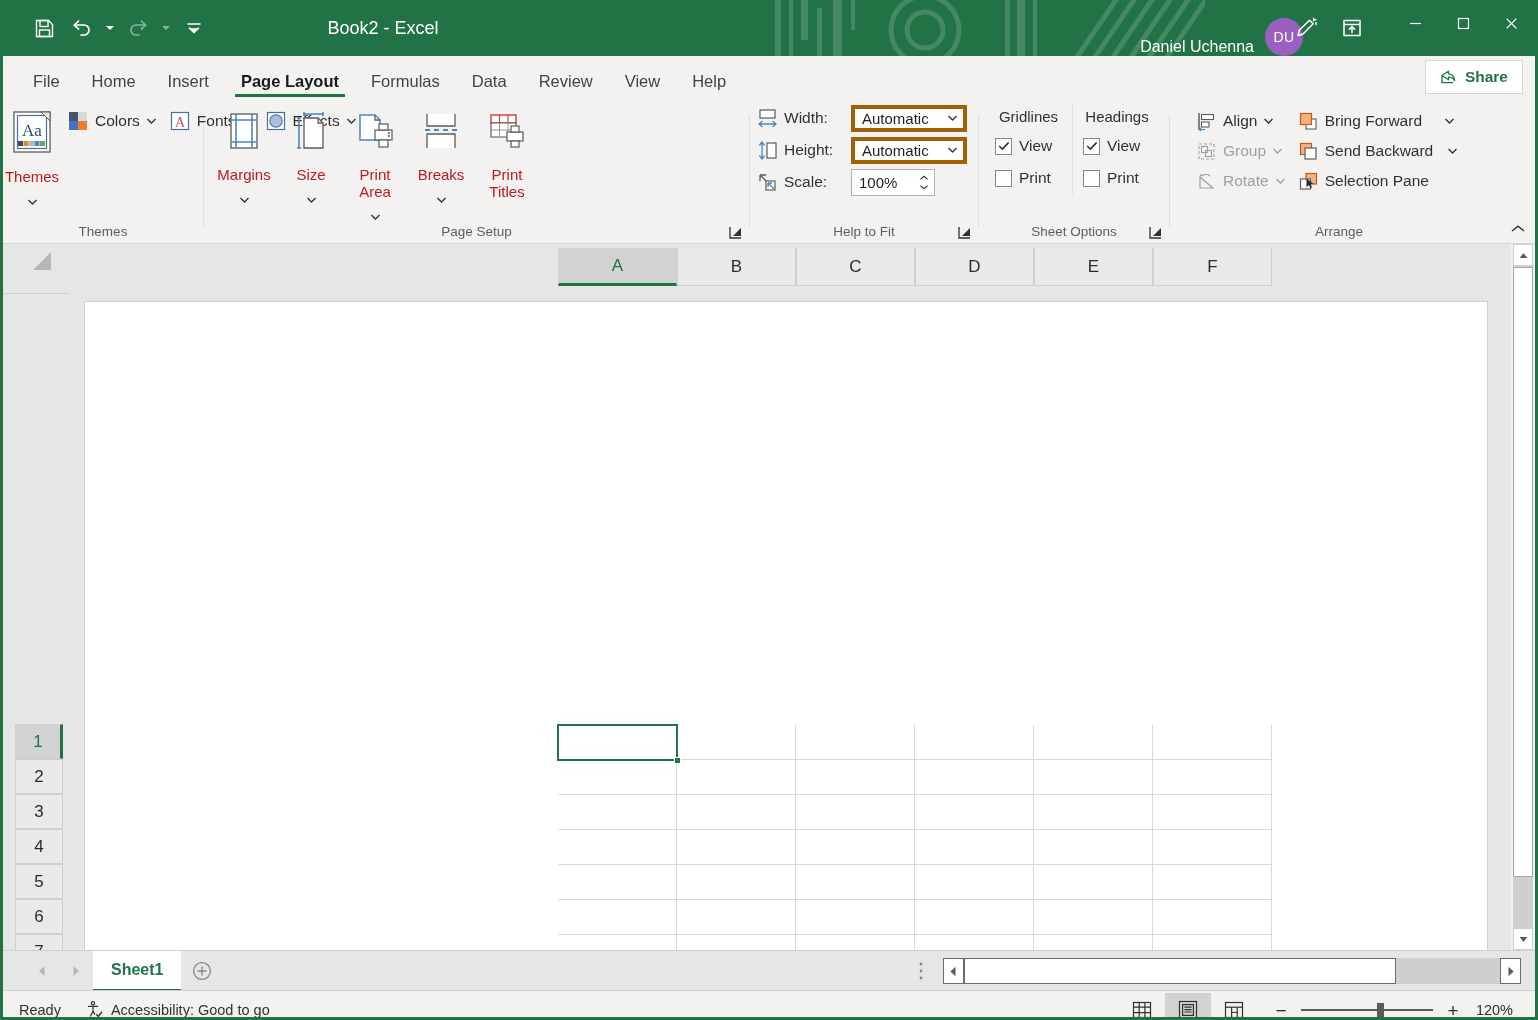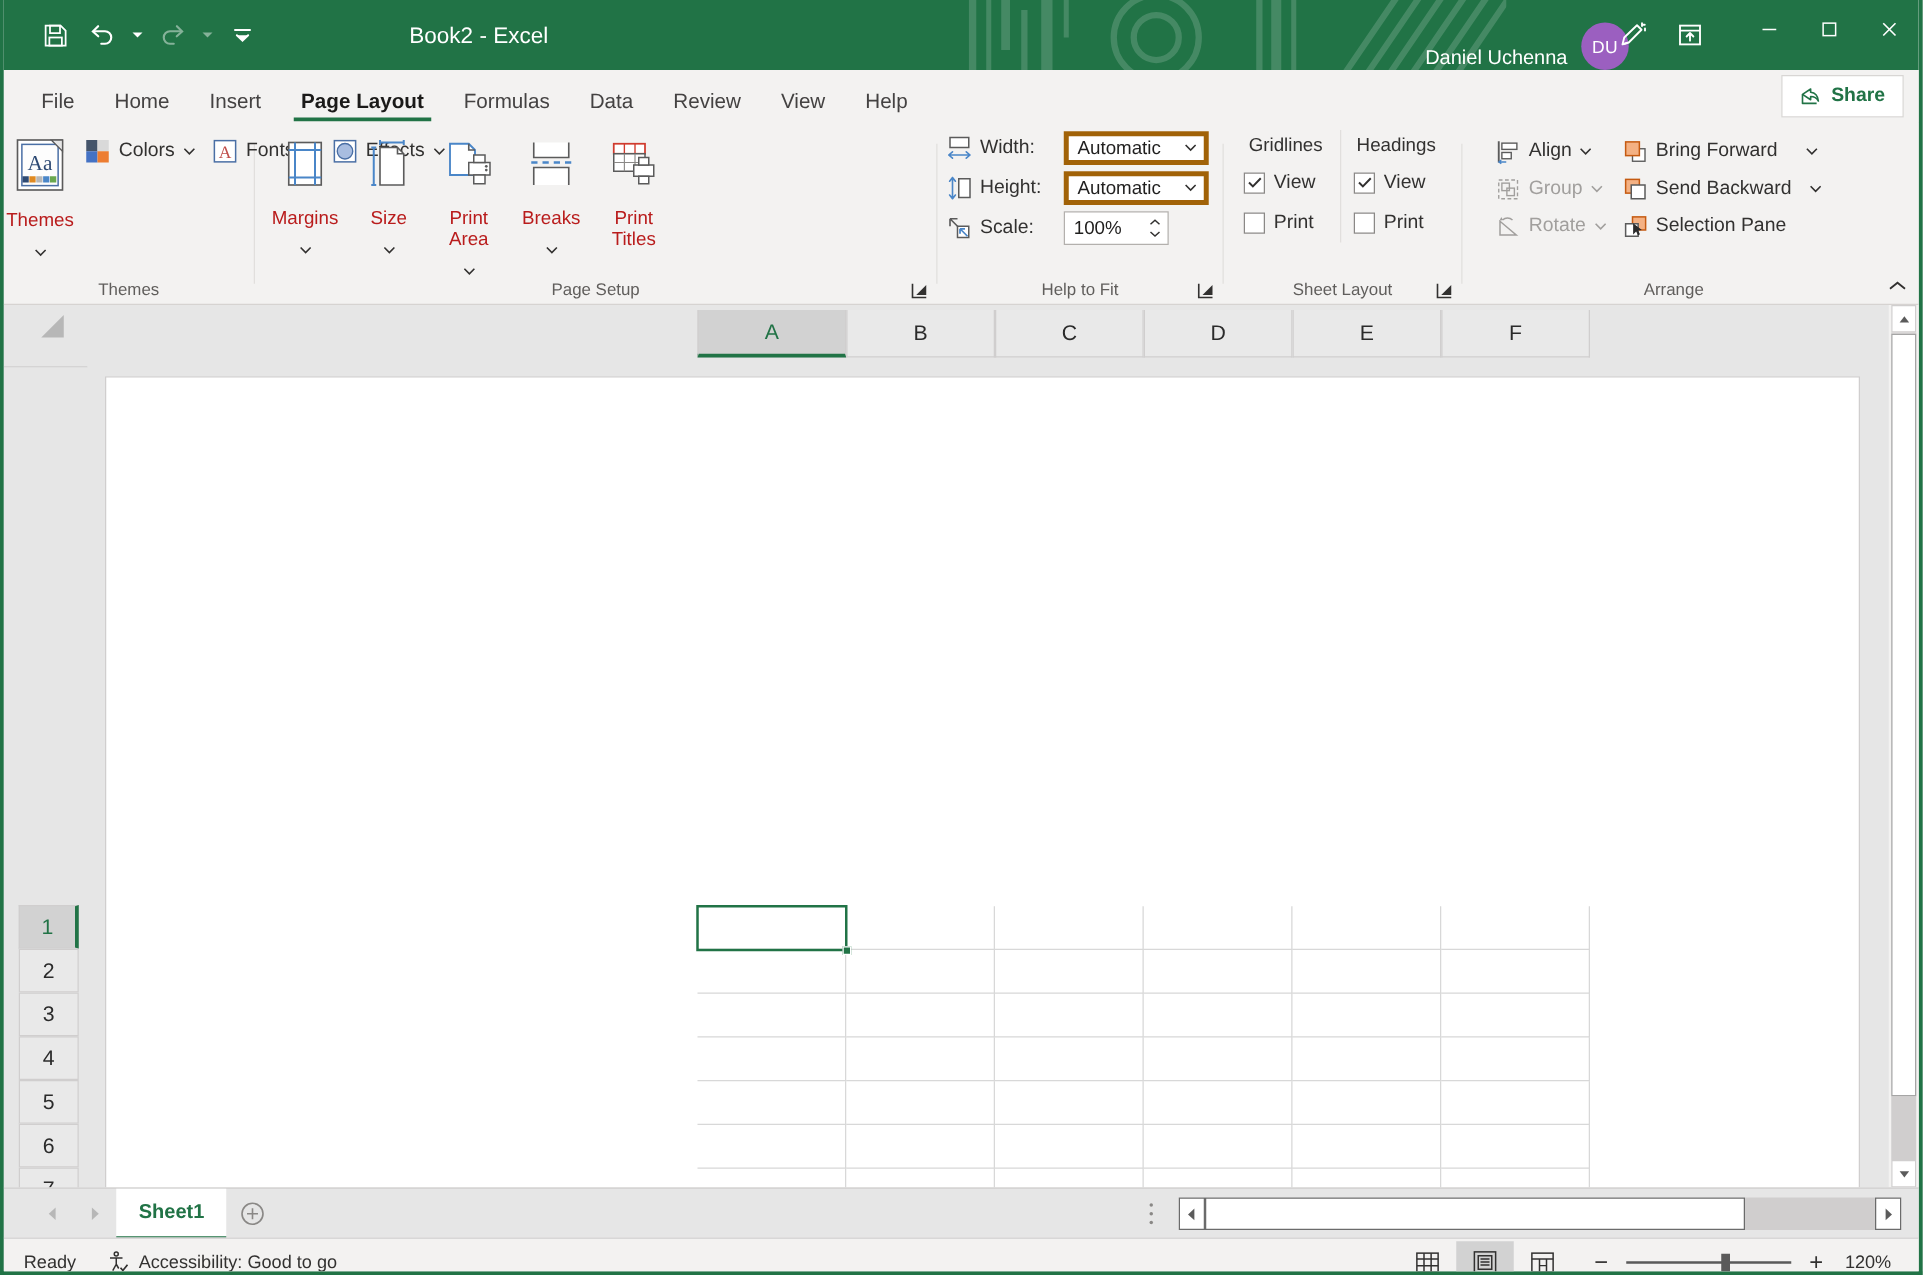--- a/index.html
+++ b/index.html
@@ -633,21 +633,21 @@
               </span>
               <span>View</span>
             </div>
             <div class="cbrow">
               <span class="cb"></span>
               <span>Print</span>
             </div>
           </div>
         </div>
       </div>
-      <div class="glabel">Sheet Layout</div>
+      <div class="glabel">Sheet Options</div>
       <div class="dlg-launch">
         <svg width="16" height="16" viewBox="0 0 16 16" fill="none" stroke="#323130" stroke-width="1.3">
           <path d="M2 2v11h11"></path>
             <path d="M13 3v8H5z" fill="#323130" stroke="none"></path>
         </svg>
       </div>
     </div>
     <div class="gsep"></div>
 
     <div class="rgroup" style="width:338px">

